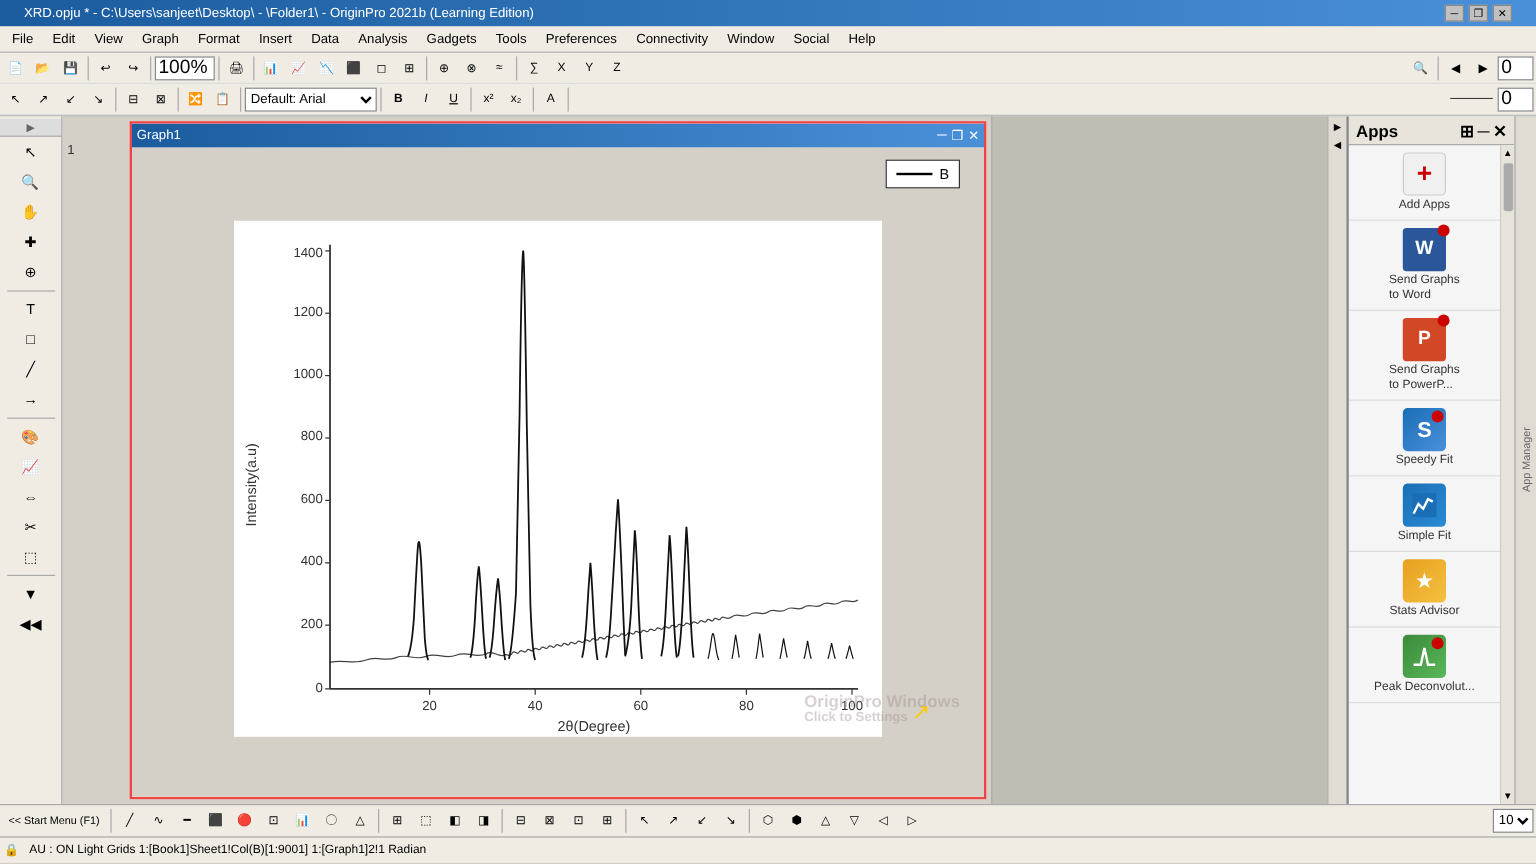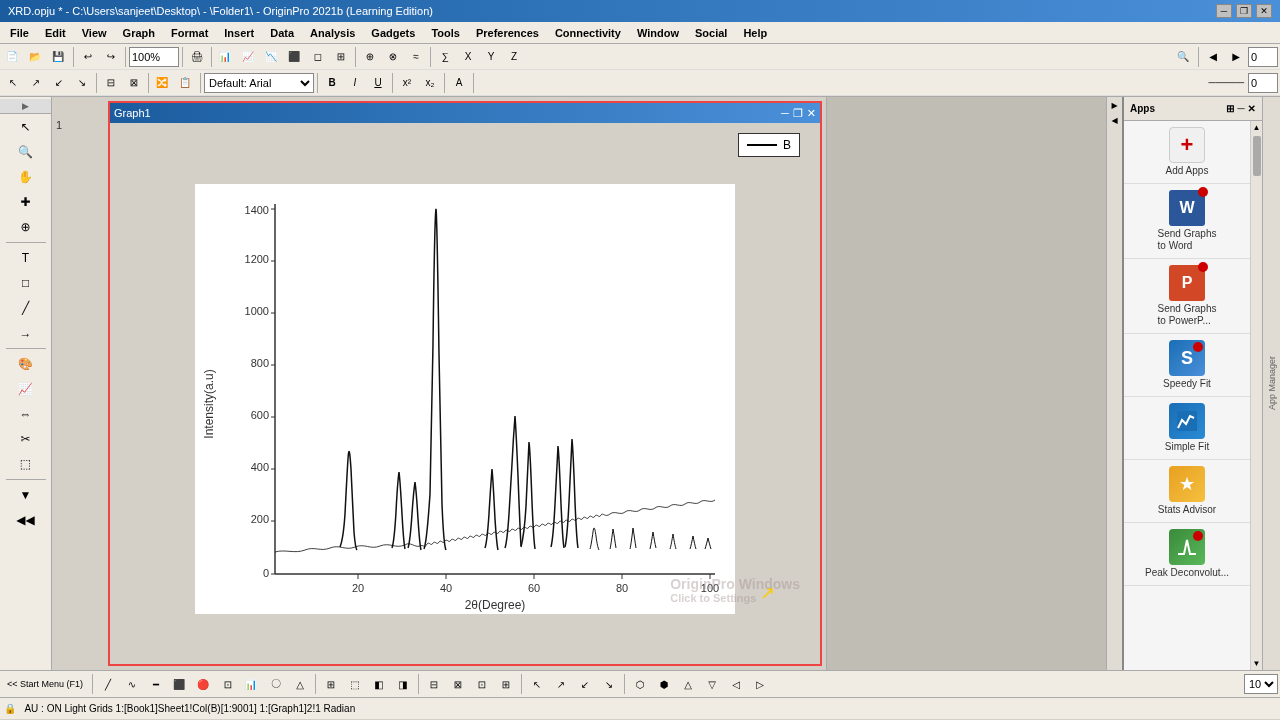--- a/index.html
+++ b/index.html
@@ -3,38 +3,37 @@
   <meta charset="utf-8">
   <style>
     * { margin: 0; padding: 0; box-sizing: border-box; }
     body { width: 1280px; height: 720px; overflow: hidden; font-family: 'Segoe UI', Arial, sans-serif; font-size: 11px; background: #d4d0c8; }
 
     
     .title-bar {
       height: 22px;
       background: linear-gradient(to right, #1a5c9e, #4a90d9);
       display: flex; align-items: center; justify-content: space-between;
-      padding: 0 8px; color: white; font-size: 11px;
+      padding: 0 20px; color: white; font-size: 11px;
     }
     .title-bar-text { flex: 1; }
     .title-bar-buttons { display: flex; gap: 4px; }
     .title-bar-btn { width: 16px; height: 14px; background: #c0c0c0; border: 1px solid #888; font-size: 9px; display: flex; align-items: center; justify-content: center; cursor: pointer; color: #000; }
 
     
     .menu-bar {
       height: 22px;
       background: #f0ece4;
       display: flex; align-items: center;
       border-bottom: 1px solid #aaa;
       padding: 0 2px;
     }
     .menu-item {
       padding: 2px 8px; cursor: pointer; font-size: 11px; color: #000;
       white-space: nowrap;
-      font-weight: bold;
     }
 
     
     .toolbar-area {
       background: #f0ece4;
       border-bottom: 1px solid #aaa;
     }
     .toolbar-row {
       height: 26px;
       display: flex; align-items: center;
@@ -43,21 +42,21 @@
       gap: 1px;
     }
     .tb-btn {
       height: 22px; min-width: 22px; padding: 0 2px;
       background: #f0ece4; border: 1px solid transparent;
       cursor: pointer; display: flex; align-items: center; justify-content: center;
       font-size: 10px;
     }
     .tb-sep { width: 1px; height: 20px; background: #aaa; margin: 0 2px; }
     .tb-input {
-      height: 20px; width: 50px; border: 1px solid #888; padding: 0 2px; font-size: 11px; background: white;
+      height: 20px; width: 50px; border: 1px solid #888; padding: 0 2px; font-size: 16px; background: white;
     }
     .tb-select {
       height: 20px; border: 1px solid #888; font-size: 11px; background: white;
     }
 
     
     .left-toolbar {
       width: 52px;
       background: #f0ece4;
       border-right: 1px solid #aaa;
@@ -117,21 +116,21 @@
       background: #f5f5f5;
       border-left: 2px solid #888;
       display: flex; flex-direction: column;
       overflow: hidden;
     }
     .apps-header {
       height: 24px;
       background: #e8e4dc;
       border-bottom: 1px solid #aaa;
       display: flex; align-items: center; justify-content: space-between;
-      padding: 0 6px; font-size: 10px; font-weight: bold;
+      padding: 0 6px; font-size: 14px; font-weight: bold;
     }
     .apps-list {
       overflow-y: auto;
       flex: 1;
     }
     .app-item {
       display: flex; flex-direction: column; align-items: center;
       padding: 6px 4px;
       border-bottom: 1px solid #ddd;
       cursor: pointer;

